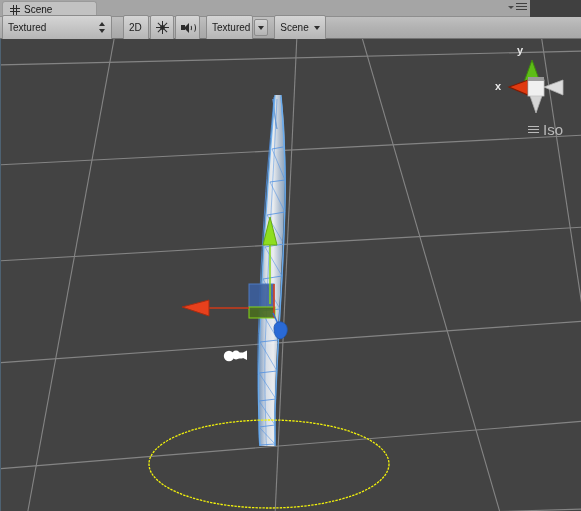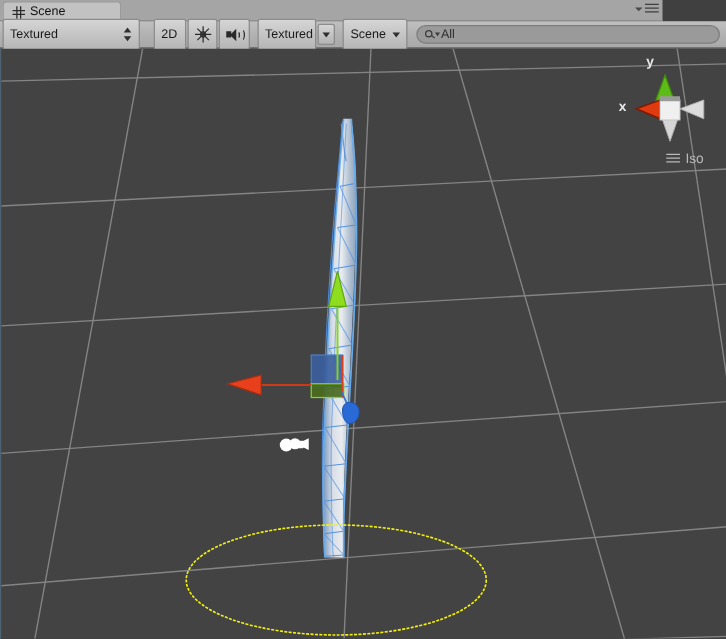--- a/index.html
+++ b/index.html
@@ -149,21 +149,21 @@
   .viewport{
     position:absolute; left:0; top:39px; width:581px; height:472px;
     background:#434343; overflow:hidden;
     border-left:1px solid #4e6272;
   }
   .viewport svg{ display:block; }
 
   .iso-label{
     position:absolute; right:18px; top:82px;
     display:flex; align-items:center; gap:4px;
-    color:#b9b9b9; font-size:11px;
+    color:#b9b9b9; font-size:15px;
     pointer-events:none;
   }
   .iso-label .bars{ position:relative; width:11px; height:8px; }
   .iso-label .bars i{ position:absolute; left:0; width:11px; height:1px; background:#b9b9b9; }
   .iso-label .bars i:nth-child(1){ top:0; }
   .iso-label .bars i:nth-child(2){ top:3px; }
   .iso-label .bars i:nth-child(3){ top:6px; }
 
   .axis-letter{
     position:absolute; color:#e8e8e8; font-size:11px; font-weight:bold;
@@ -242,28 +242,20 @@
       <span class="caret" style="margin:0"></span>
     </div>
 
     <div class="sep"></div>
 
     <div class="tbtn">
       <span>Scene</span>
       <span class="caret"></span>
     </div>
 
-    <div class="search">
-      <span class="mag">
-        <i class="lens"></i>
-          <i class="hdl"></i>
-          <i class="tri"></i>
-      </span>
-      <span class="val">All</span>
-    </div>
   </div>
 
   <div class="viewport">
 
     <svg width="580" height="472" viewBox="0 0 580 472">
 
       <g stroke="#9e9e9e" stroke-width="1.1" fill="none" opacity="0.72">
 
         <path d="M -5 26 L 585 12"></path>
         <path d="M -5 126 L 585 96"></path>

